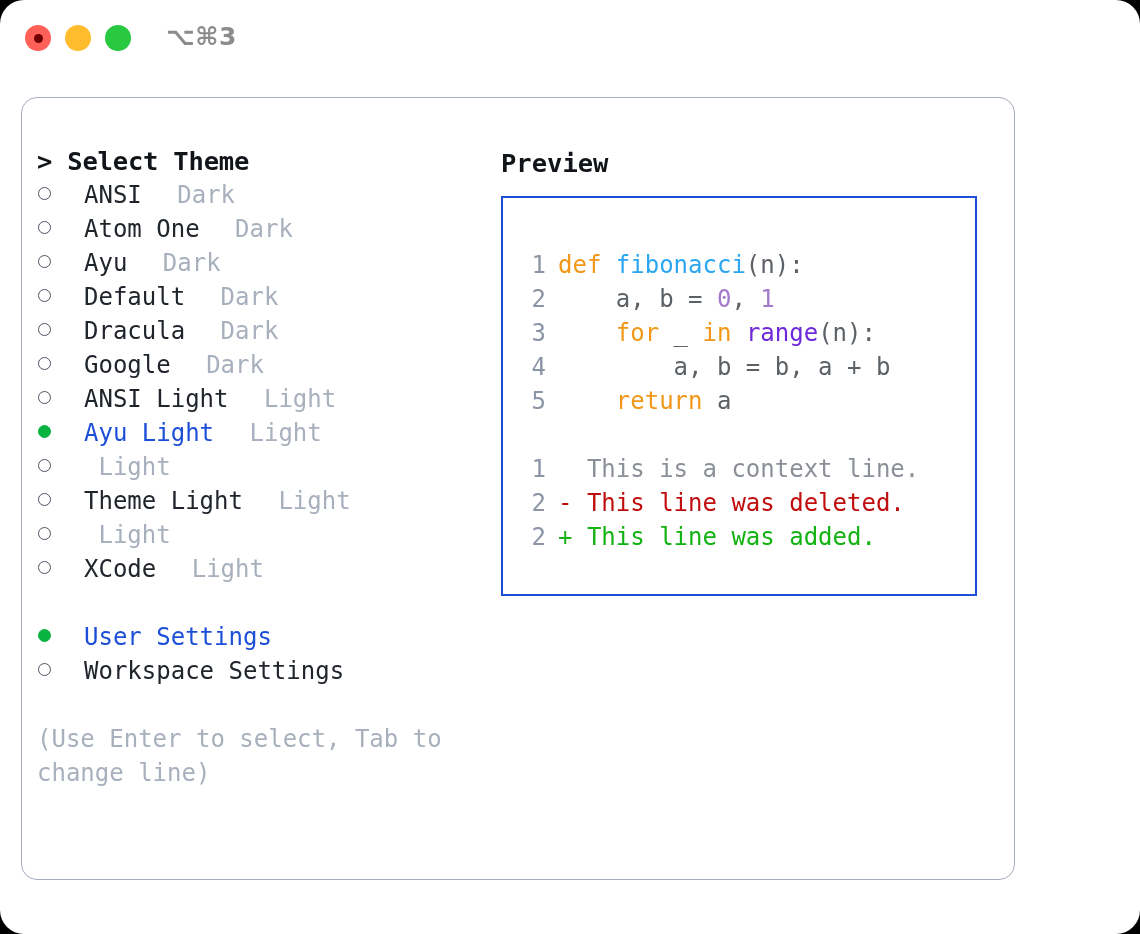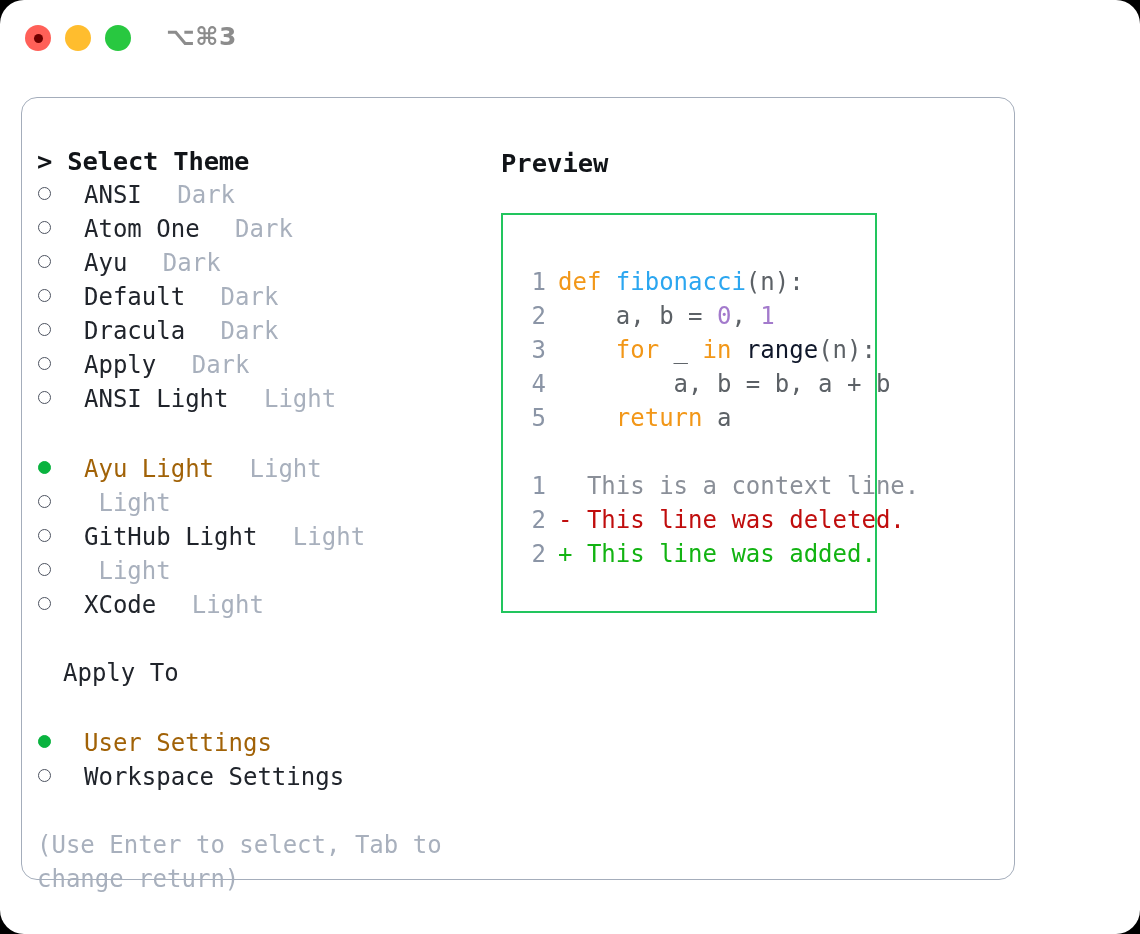--- a/index.html
+++ b/index.html
@@ -125,21 +125,21 @@
     height: 13px;
     border-radius: 50%;
     border: 1.6px solid #4d5360;
     box-sizing: border-box;
   }
   .marker .circle.filled {
     background: #09b33f;
     border-color: #09b33f;
   }
   .opt .name { color: #20242b; }
-  .opt.selected .name { color: #a16207; margin-top: 36px; }
+  .opt.selected .name { color: #1d4ed8; }
   .opt .kind { color: #a8b0bd; }
 
   .group-head {
     font-size: 24px;
     color: #20242b;
     line-height: 34px;
     white-space: pre;
     padding-left: 26px;
   }
 
@@ -162,24 +162,24 @@
     width: 500px;
   }
   .preview-title {
     font-size: 25.5px;
     font-weight: bold;
     color: #111418;
     line-height: 34px;
     white-space: pre;
   }
   .preview-box {
-    margin-top: 33px;
-    width: 376px;
+    margin-top: 16px;
+    width: 476px;
     height: 400px;
-    border: 2px solid #22c55e;
+    border: 2px solid #1d4ed8;
     box-sizing: border-box;
     background: #ffffff;
     position: relative;
   }
   .code {
     position: absolute;
     left: 17px;
     top: 50px;
     font-size: 24px;
     line-height: 34px;
@@ -189,21 +189,21 @@
   .ln {
     display: inline-block;
     width: 26px;
     text-align: right;
     color: #8b95a6;
     margin-right: 12px;
   }
   .tok-kw   { color: #f29718; }
   .tok-fn   { color: #2ba6f0; }
   .tok-num  { color: #a37acc; }
-  .tok-call { color: #0f172a; text-align: right; }
+  .tok-call { color: #6d28d9; text-align: right; }
   .tok-txt  { color: #5c6166; }
   .tok-ctx  { color: #8a8f98; }
   .tok-del  { color: #c00d0d; }
   .tok-add  { color: #12b312; }
   .gap-row  { display: block; height: 34px; }
 </style>
 </head>
 <body>
 
 <div class="window">
@@ -225,39 +225,38 @@
       <div class="left">
 
         <div class="section-head">&gt; Select Theme</div>
 
         <div id="theme-list">
             <div class="opt"><span class="marker"><span class="circle"></span></span><span class="name">ANSI</span><span class="kind"> Dark</span></div>
             <div class="opt"><span class="marker"><span class="circle"></span></span><span class="name">Atom One</span><span class="kind"> Dark</span></div>
             <div class="opt"><span class="marker"><span class="circle"></span></span><span class="name">Ayu</span><span class="kind"> Dark</span></div>
             <div class="opt"><span class="marker"><span class="circle"></span></span><span class="name">Default</span><span class="kind"> Dark</span></div>
             <div class="opt"><span class="marker"><span class="circle"></span></span><span class="name">Dracula</span><span class="kind"> Dark</span></div>
-            <div class="opt"><span class="marker"><span class="circle"></span></span><span class="name">Apply</span><span class="kind"> Dark</span></div>
+            <div class="opt"><span class="marker"><span class="circle"></span></span><span class="name">Google</span><span class="kind"> Dark</span></div>
             <div class="opt"><span class="marker"><span class="circle"></span></span><span class="name">ANSI Light</span><span class="kind"> Light</span></div>
             <div class="opt selected"><span class="marker"><span class="circle filled"></span></span><span class="name">Ayu Light</span><span class="kind"> Light</span></div>
             <div class="opt"><span class="marker"><span class="circle"></span></span><span class="kind"> Light</span></div>
-            <div class="opt"><span class="marker"><span class="circle"></span></span><span class="name">GitHub Light</span><span class="kind"> Light</span></div>
+            <div class="opt"><span class="marker"><span class="circle"></span></span><span class="name">Theme Light</span><span class="kind"> Light</span></div>
             <div class="opt"><span class="marker"><span class="circle"></span></span><span class="kind"> Light</span></div>
             <div class="opt"><span class="marker"><span class="circle"></span></span><span class="name">XCode</span><span class="kind"> Light</span></div>
           </div>
 
         <div class="spacer"></div>
 
-        <div class="group-head">Apply To</div>
 
         <div id="apply-list">
             <div class="opt selected"><span class="marker"><span class="circle filled"></span></span><span class="name">User Settings</span></div>
             <div class="opt"><span class="marker"><span class="circle"></span></span><span class="name">Workspace Settings</span></div>
           </div>
 
-        <div class="hint">(Use Enter to select, Tab to change return)</div>
+        <div class="hint">(Use Enter to select, Tab to change line)</div>
       </div>
 
       <div class="right">
         <div class="preview-title">Preview</div>
 
         <div class="preview-box">
           <div class="code" id="code-area"><span class="row"><span class="ln">1</span><span class="tok-kw">def </span><span class="tok-fn">fibonacci</span><span class="tok-txt">(n):</span></span><span class="row"><span class="ln">2</span><span class="tok-txt">    a, b = </span><span class="tok-num">0</span><span class="tok-txt">, </span><span class="tok-num">1</span></span><span class="row"><span class="ln">3</span><span class="tok-txt">    </span><span class="tok-kw">for</span><span class="tok-txt"> _ </span><span class="tok-kw">in</span><span class="tok-txt"> </span><span class="tok-call">range</span><span class="tok-txt">(n):</span></span><span class="row"><span class="ln">4</span><span class="tok-txt">        a, b = b, a + b</span></span><span class="row"><span class="ln">5</span><span class="tok-txt">    </span><span class="tok-kw">return</span><span class="tok-txt"> a</span></span><span class="gap-row"></span><span class="row"><span class="ln">1</span><span class="tok-ctx"> </span><span class="tok-ctx"> This is a context line.</span></span><span class="row"><span class="ln">2</span><span class="tok-del">-</span><span class="tok-del"> This line was deleted.</span></span><span class="row"><span class="ln">2</span><span class="tok-add">+</span><span class="tok-add"> This line was added.</span></span></div>
         </div>
       </div>
 

